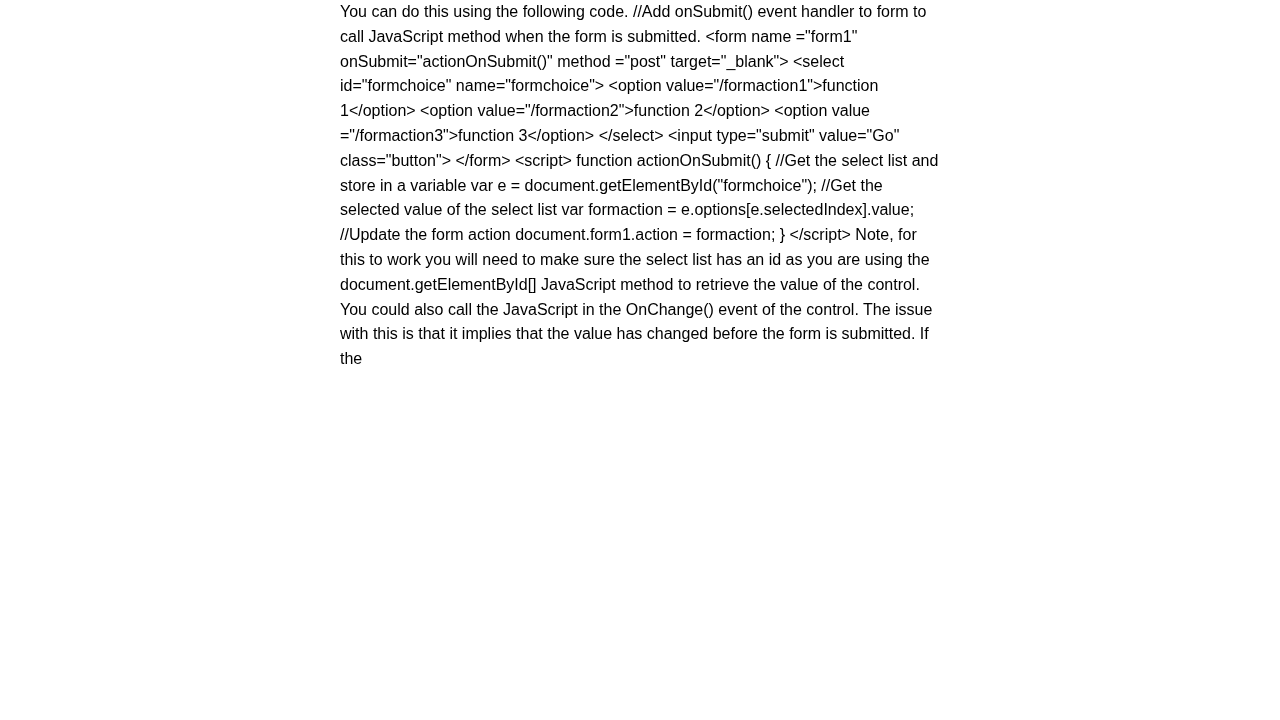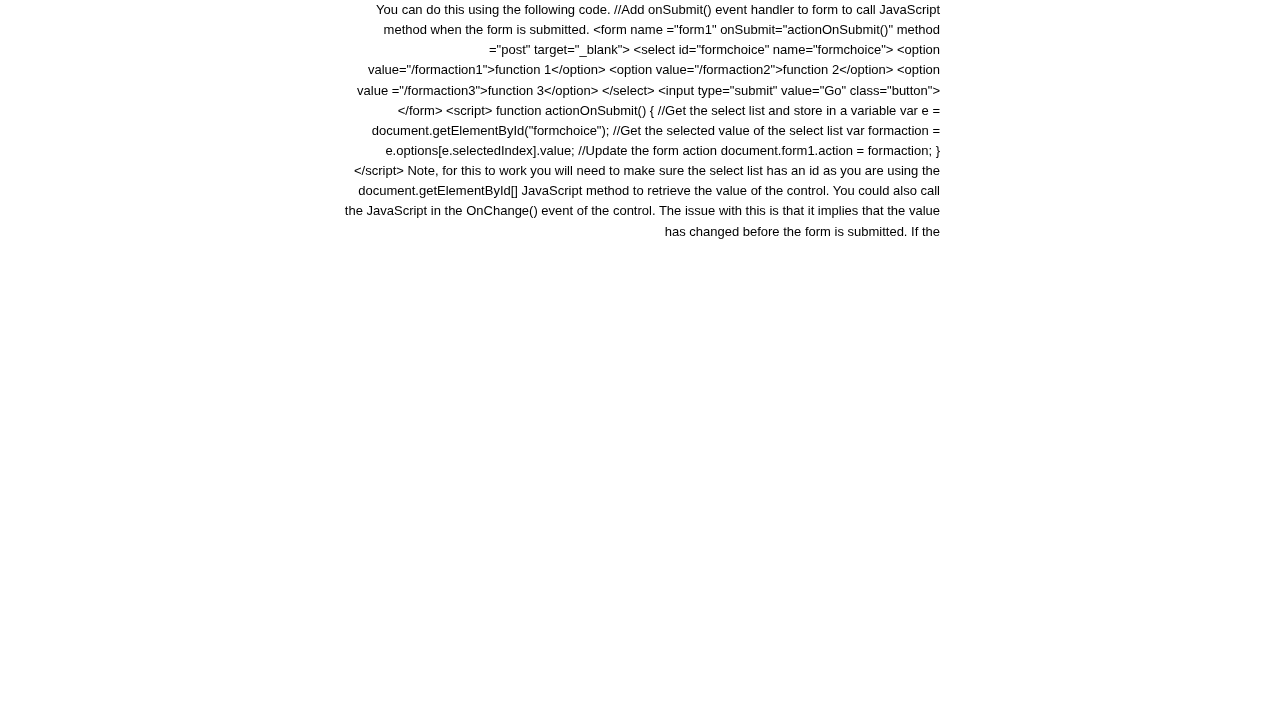--- a/index.html
+++ b/index.html
@@ -22,23 +22,23 @@
     }
 
     .content-area {
       width: 640px;
       padding: 0 20px;
       text-align: center;
       line-height: 1.5;
     }
 
     .main-text {
-      font-size: 13px;
+      font-size: 16px;
       color: #000000;
-      text-align: right;
+      text-align: left;
       line-height: 1.55;
     }
   </style>
 </head>
 <body>
 
 <div class="content-area">
   <p class="main-text">You can do this using the following code. //Add onSubmit() event handler to form to call JavaScript method when the form is submitted. &lt;form name ="form1" onSubmit="actionOnSubmit()" method ="post" target="_blank"&gt;  &lt;select id="formchoice" name="formchoice"&gt; &lt;option value="/formaction1"&gt;function 1&lt;/option&gt; &lt;option value="/formaction2"&gt;function 2&lt;/option&gt; &lt;option value ="/formaction3"&gt;function 3&lt;/option&gt;  &lt;/select&gt; &lt;input type="submit" value="Go" class="button"&gt;  &lt;/form&gt;   &lt;script&gt;  function actionOnSubmit() {  //Get the select list and store in a variable var e = document.getElementById("formchoice"); //Get the selected value of the select list var formaction = e.options[e.selectedIndex].value; //Update the form action document.form1.action = formaction;  }  &lt;/script&gt;  Note, for this to work you will need to make sure the select list has an id as you are using the document.getElementById[] JavaScript method to retrieve the value of the control. You could also call the JavaScript in the OnChange() event of the control. The issue with this is that it implies that the value has changed before the form is submitted. If the</p>
 </div>
 

